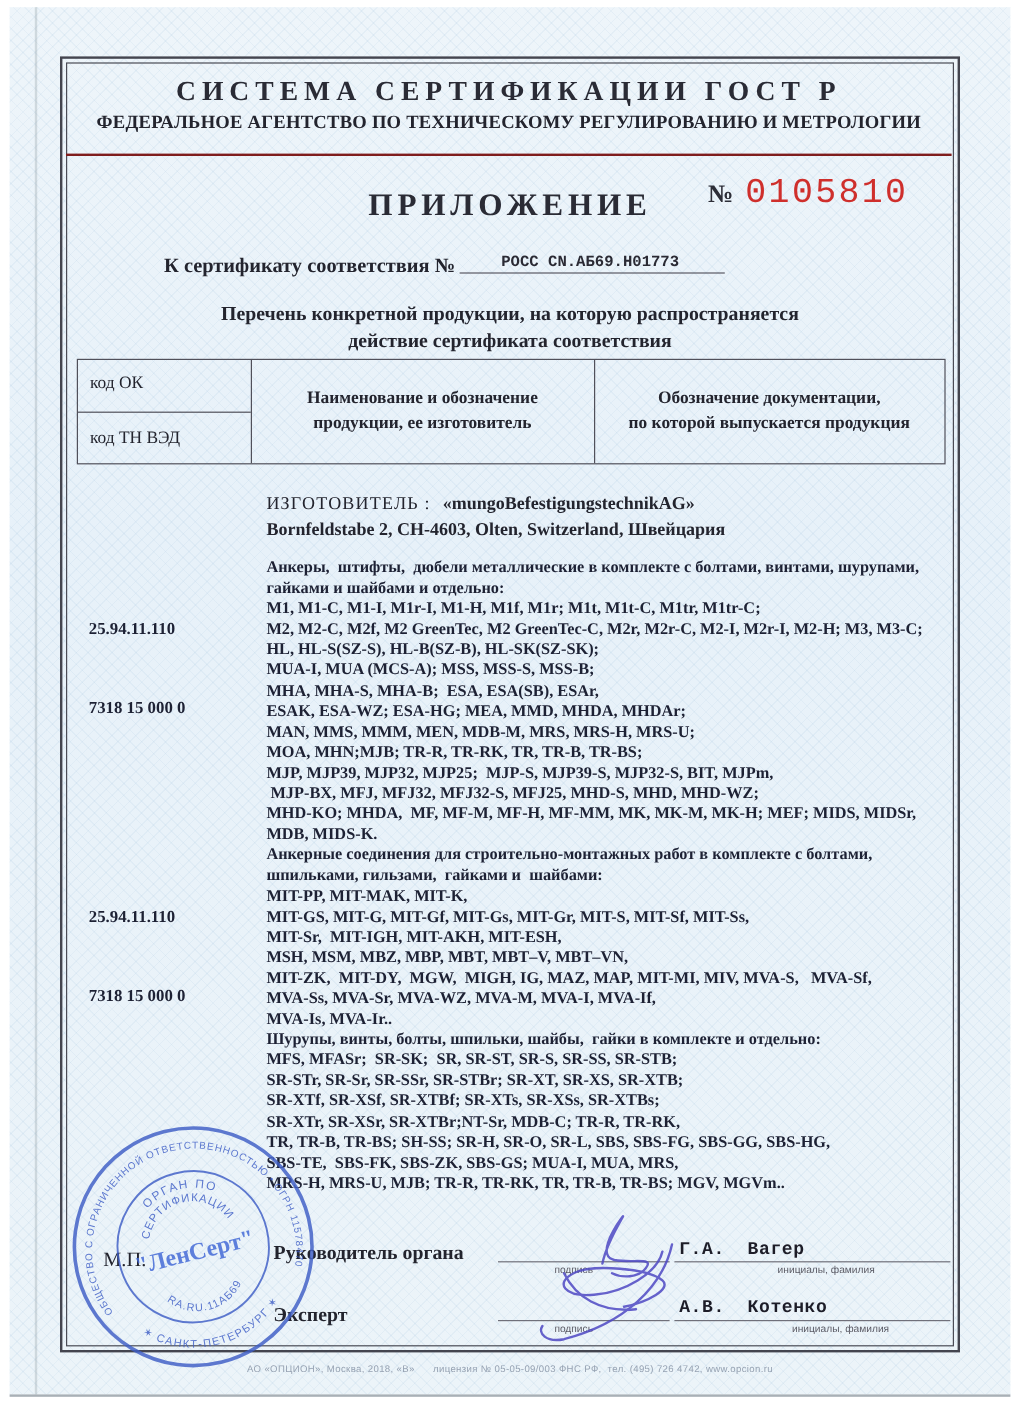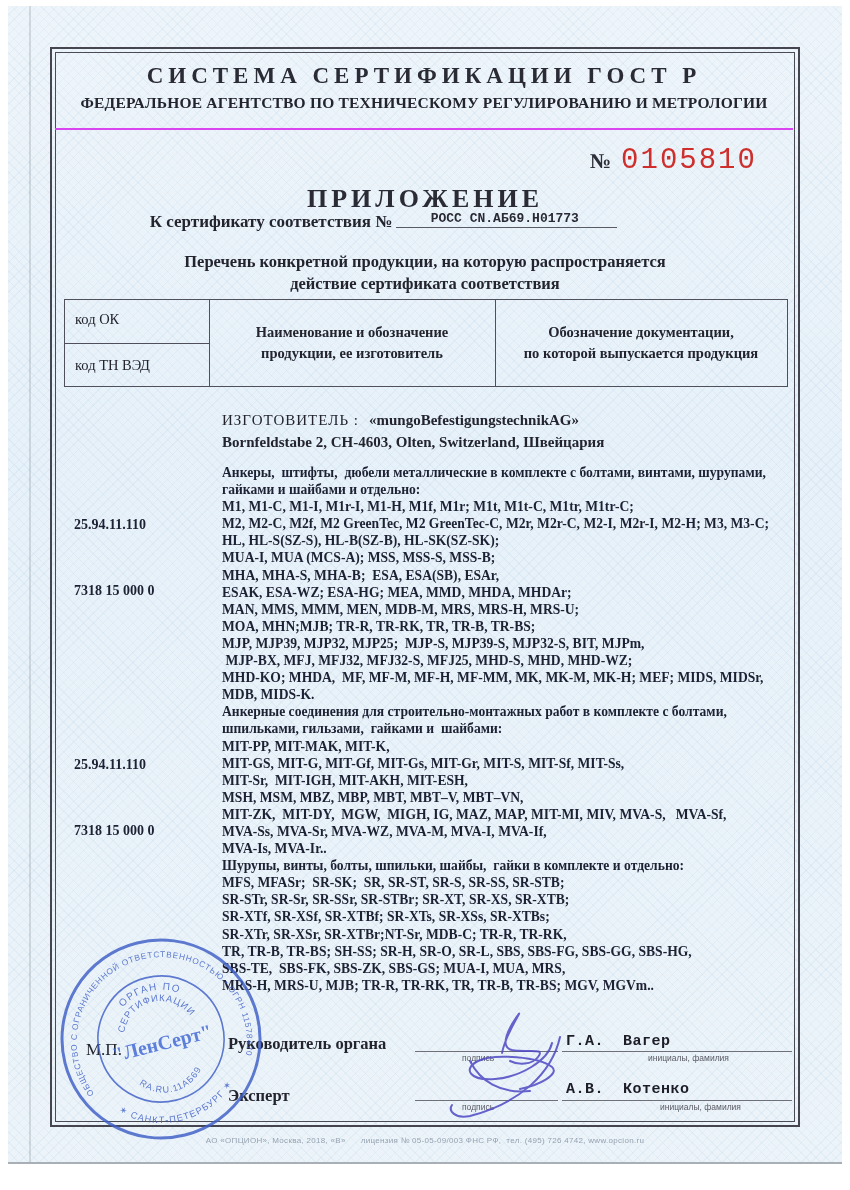--- a/index.html
+++ b/index.html
@@ -8,30 +8,30 @@
   .paper{position:absolute;left:8px;top:6px;width:834px;height:1156px;
     background:
       repeating-linear-gradient(45deg, rgba(140,180,212,0.10) 0 1px, transparent 1px 7px),
       repeating-linear-gradient(-45deg, rgba(140,180,212,0.10) 0 1px, transparent 1px 7px),
       linear-gradient(180deg,#eef5fa 0%,#e7f1f9 38%,#ecf4f9 100%);
     border-bottom:2px solid #a8b0b6;}
   .scan-line{position:absolute;left:29px;top:6px;width:2px;height:1156px;background:rgba(130,142,152,0.28);}
   .frame{position:absolute;left:55px;top:52px;width:738px;height:1068px;
          border:1px solid #4a4b55;outline:2px solid #44454f;outline-offset:3px;}
   .header-band{position:absolute;left:55px;top:52px;width:738px;height:76px;
-               border-bottom:2px solid #d946ef;text-align:center;}
+               border-bottom:2px solid #7f1d1d;text-align:center;}
   .title1{margin-top:11px;font-size:23px;font-weight:bold;letter-spacing:5px;color:#2a2b35;}
   .title2{margin-top:5px;font-size:15.5px;font-weight:bold;letter-spacing:0.2px;color:#23242e;}
   .number-row{position:absolute;left:590px;top:144px;width:205px;text-align:left;white-space:nowrap;}
   .number-prefix{font-size:21px;font-weight:bold;color:#2d2e38;}
   .number-value{font-family:"Liberation Mono","DejaVu Sans Mono",monospace;
                 font-size:29px;color:#cf2f2c;letter-spacing:2px;margin-left:10px;}
-  .doc-title{position:absolute;left:0;top:184px;width:850px;text-align:center;
+  .doc-title{position:absolute;left:0;top:156px;width:850px;text-align:center;
              font-size:26px;font-weight:bold;letter-spacing:4px;color:#2a2b35;}
-  .cert-line{position:absolute;left:17px;top:212px;width:733px;text-align:center;white-space:nowrap;}
+  .cert-line{position:absolute;left:4px;top:212px;width:733px;text-align:center;white-space:nowrap;}
   .cert-label{font-size:17px;font-weight:bold;color:#23242e;}
   .cert-value{display:inline-block;font-family:"Liberation Mono","DejaVu Sans Mono",monospace;
               font-size:13px;font-weight:bold;color:#2a2a34;border-bottom:1.5px solid #5a5a64;
               padding:0 10px 1px 6px;min-width:205px;transform:translateY(-5px);}
   .subtitle1{position:absolute;left:0;top:252px;width:850px;text-align:center;font-size:16.5px;font-weight:bold;}
   .subtitle2{position:absolute;left:0;top:274px;width:850px;text-align:center;font-size:16.5px;font-weight:bold;}
   .ptable{position:absolute;left:64px;top:299px;width:722px;height:86px;border:1px solid #50505a;}
   .ptable .v1{position:absolute;left:144px;top:0;bottom:0;width:1px;background:#50505a;}
   .ptable .v2{position:absolute;left:430px;top:0;bottom:0;width:1px;background:#50505a;}
   .ptable .h1{position:absolute;left:0;top:43px;width:144px;height:1px;background:#50505a;}

